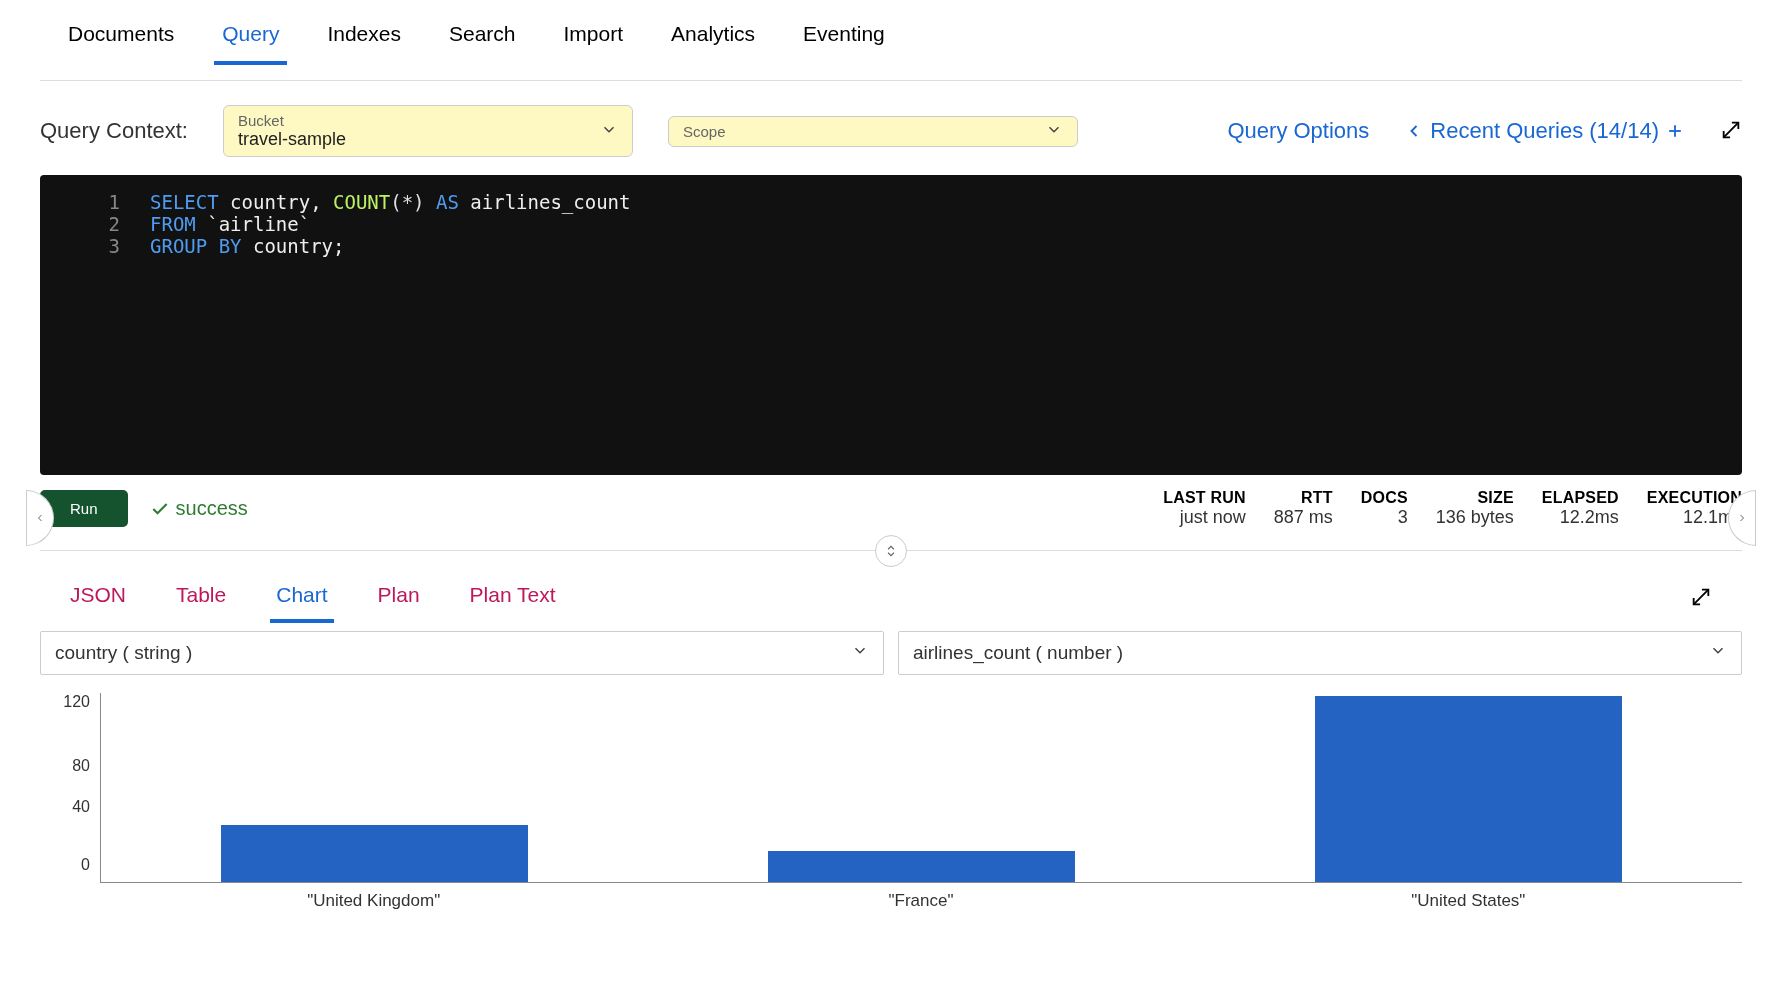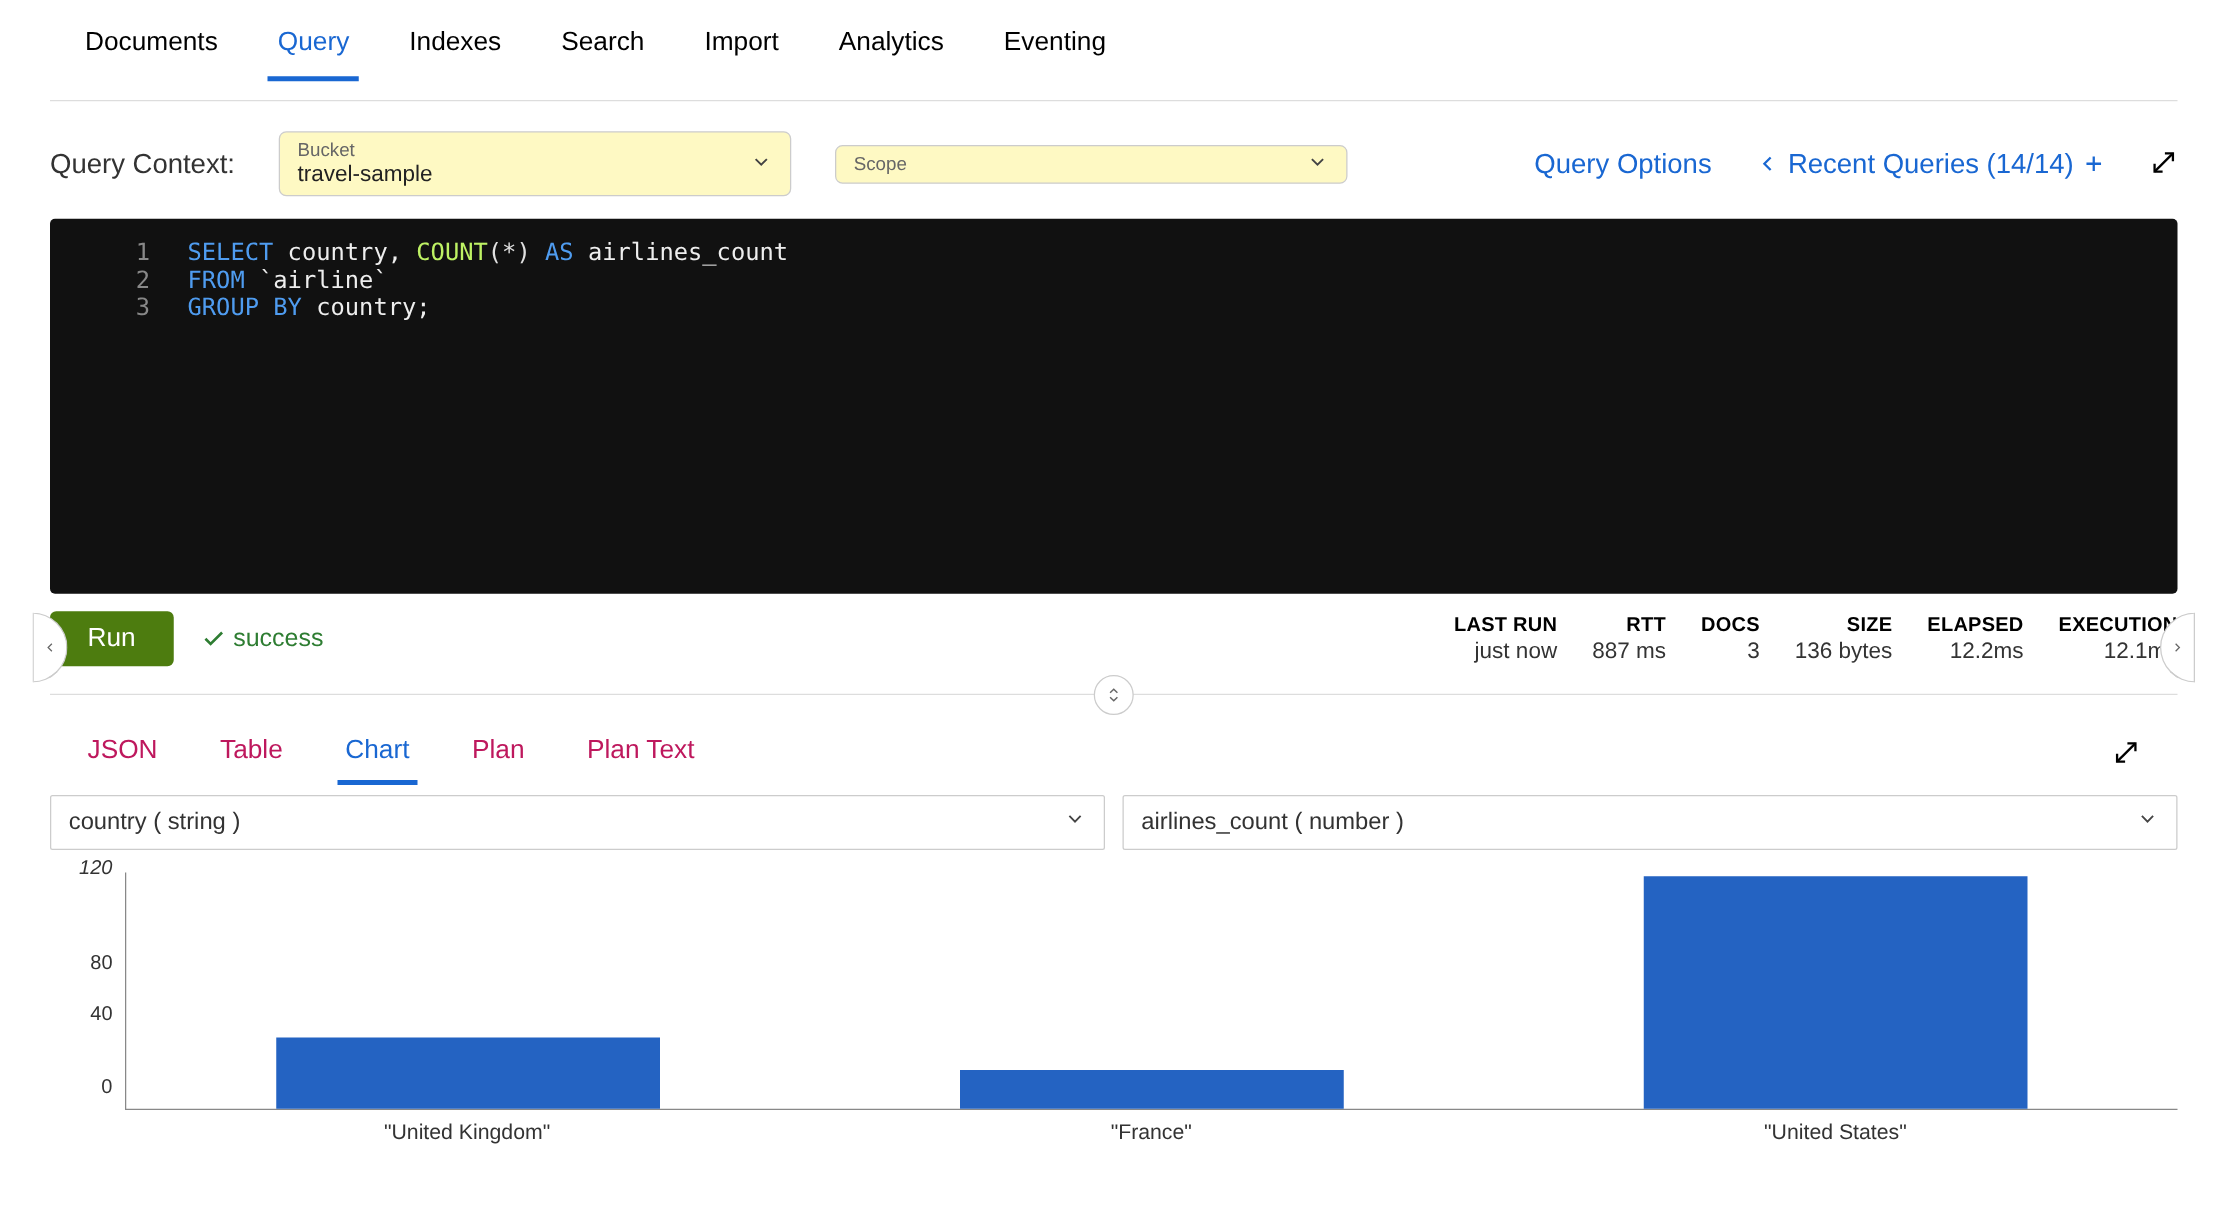--- a/index.html
+++ b/index.html
@@ -105,23 +105,23 @@
 .kw { color: #4f9cf0; }
 .fn { color: #bef264; }
 .op { color: #e0e0e0; }
 .run-row {
   display: flex;
   align-items: center;
   padding: 14px 0;
   gap: 22px;
 }
 .run-btn {
-  background: #4d7c0f;
+  background: #14532d;
   color: #fff;
-  font-size: 21px;
+  font-size: 15px;
   font-weight: 500;
   border: none;
   border-radius: 5px;
   padding: 10px 30px;
   cursor: pointer;
   text-align: center;
 }
 .status {
   display: flex;
   align-items: center;
@@ -407,21 +407,21 @@
             <polyline points="6 9 12 15 18 9"></polyline>
           </svg></span>
   </div>
 </div>
 
 <div class="chart-area">
   <div class="y-axis" id="y-axis">
         <div class="y-tick" style="bottom: 0px;">0</div>
         <div class="y-tick" style="bottom: 58.4615px;">40</div>
         <div class="y-tick" style="bottom: 99px;">80</div>
-        <div class="y-tick" style="bottom: 175px; font-style: italic;">120</div>
+        <div class="y-tick" style="bottom: 163px;">120</div>
       </div>
   <div class="plot" id="plot">
         <div class="bar" style="left: 7.33333%; width: 18.6667%; height: 57px;"></div>
         <div class="bar" style="left: 40.6667%; width: 18.6667%; height: 30.6923px;"></div>
         <div class="bar" style="left: 74%; width: 18.6667%; height: 185.615px;"></div>
       </div>
   <div class="x-labels" id="x-labels">
         <div class="x-label" style="left: 16.6667%;">"United Kingdom"</div>
         <div class="x-label" style="left: 50%;">"France"</div>
         <div class="x-label" style="left: 83.3333%;">"United States"</div>

